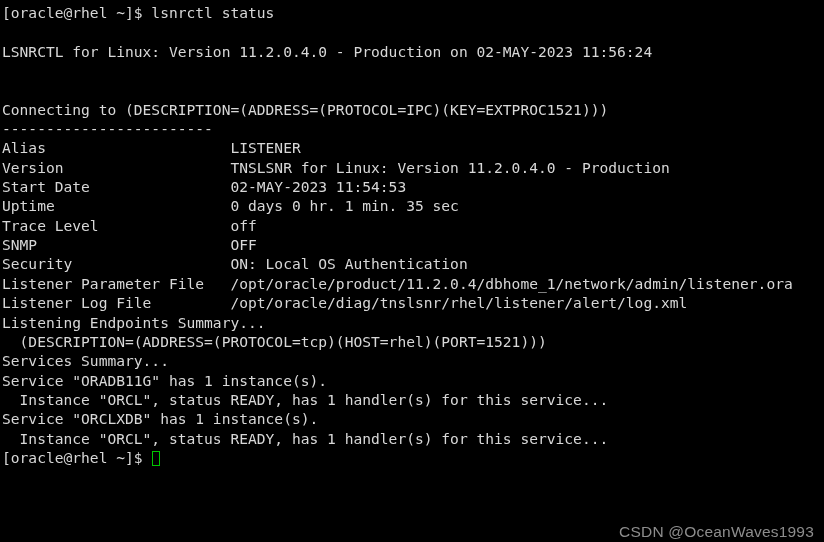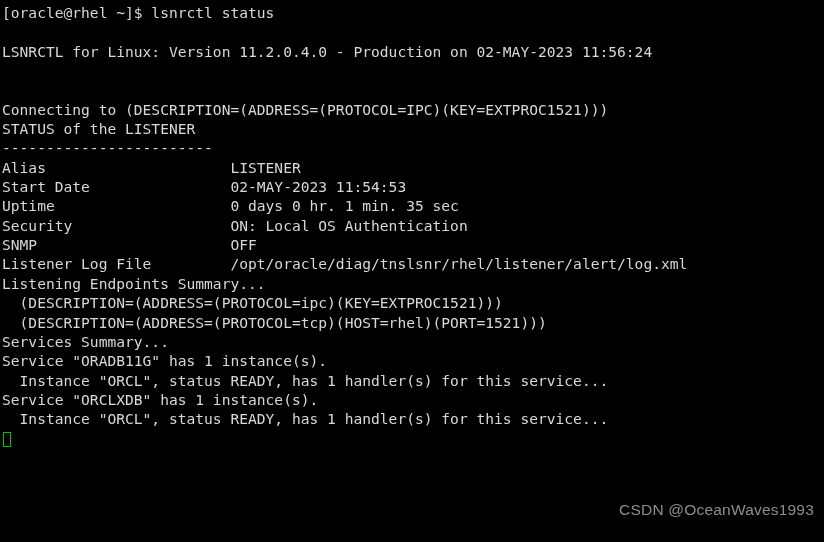--- a/index.html
+++ b/index.html
@@ -45,53 +45,54 @@
     width: 8px;
     height: 15px;
     border: 1.6px solid #00c400;
     box-sizing: border-box;
     vertical-align: -3px;
     margin-left: 1px;
   }
   #watermark {
     position: absolute;
     right: 10px;
-    bottom: 23px;
+    bottom: 1px;
     color: #8d8d8d;
     font-family: "Liberation Sans", "DejaVu Sans", sans-serif;
     font-size: 15.5px;
     letter-spacing: 0.2px;
     white-space: pre;
   }
 </style>
 </head>
 <body>
 
 <div id="terminal">
 
   <div class="line">[oracle@rhel ~]$ lsnrctl status</div>
   <div class="line blank"></div>
   <div class="line">LSNRCTL for Linux: Version 11.2.0.4.0 - Production on 02-MAY-2023 11:56:24</div>
   <div class="line blank"></div>
   <div class="line blank"></div>
   <div class="line">Connecting to (DESCRIPTION=(ADDRESS=(PROTOCOL=IPC)(KEY=EXTPROC1521)))</div>
-  <div class="line">STATUS of the LISTENER</div>
   <div class="line">------------------------</div>
   <div class="line">Alias                     LISTENER</div>
+  <div class="line">Version                   TNSLSNR for Linux: Version 11.2.0.4.0 - Production</div>
   <div class="line">Start Date                02-MAY-2023 11:54:53</div>
   <div class="line">Uptime                    0 days 0 hr. 1 min. 35 sec</div>
+  <div class="line">Trace Level               off</div>
+  <div class="line">SNMP                      OFF</div>
   <div class="line">Security                  ON: Local OS Authentication</div>
-  <div class="line">SNMP                      OFF</div>
+  <div class="line">Listener Parameter File   /opt/oracle/product/11.2.0.4/dbhome_1/network/admin/listener.ora</div>
   <div class="line">Listener Log File         /opt/oracle/diag/tnslsnr/rhel/listener/alert/log.xml</div>
   <div class="line">Listening Endpoints Summary...</div>
-  <div class="line">  (DESCRIPTION=(ADDRESS=(PROTOCOL=ipc)(KEY=EXTPROC1521)))</div>
   <div class="line">  (DESCRIPTION=(ADDRESS=(PROTOCOL=tcp)(HOST=rhel)(PORT=1521)))</div>
   <div class="line">Services Summary...</div>
   <div class="line">Service "ORADB11G" has 1 instance(s).</div>
   <div class="line">  Instance "ORCL", status READY, has 1 handler(s) for this service...</div>
   <div class="line">Service "ORCLXDB" has 1 instance(s).</div>
   <div class="line">  Instance "ORCL", status READY, has 1 handler(s) for this service...</div>
 
-  <div class="prompt-line"><span class="cursor"></span></div>
+  <div class="prompt-line"><span>[oracle@rhel ~]$ </span><span class="cursor"></span></div>
 
   <div id="watermark">CSDN @OceanWaves1993</div>
 
 </div>
 
 </body></html>

